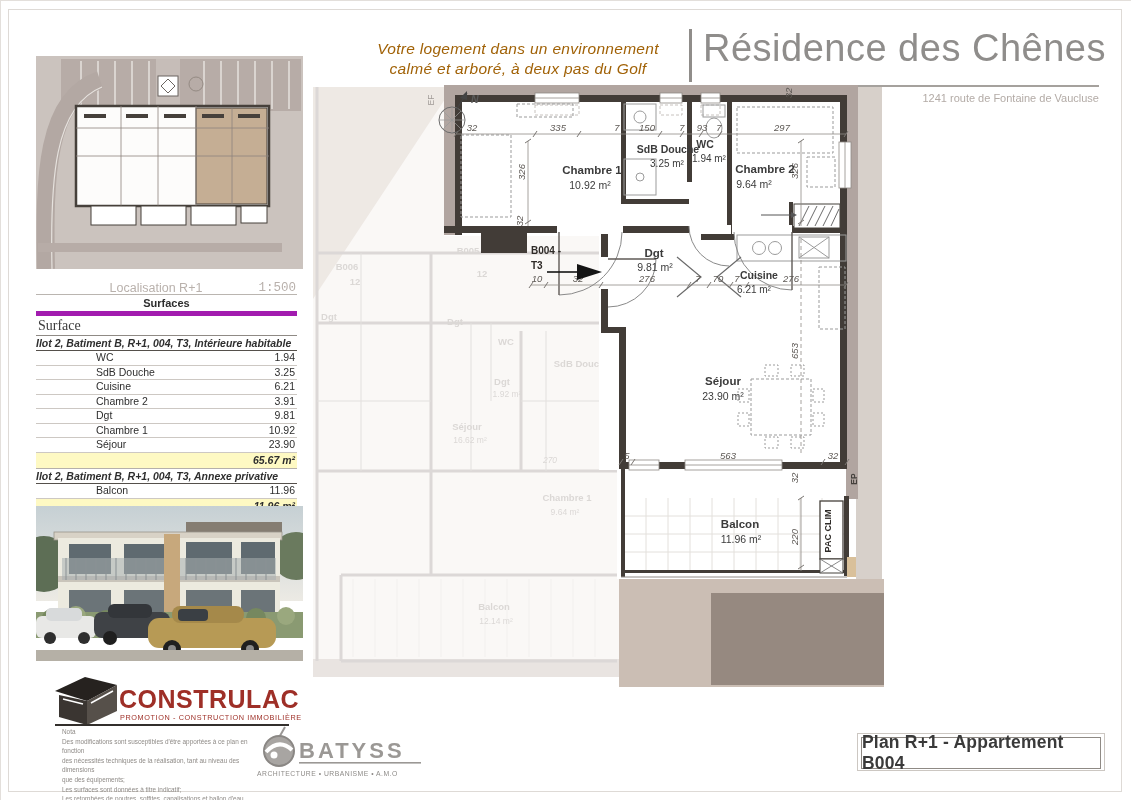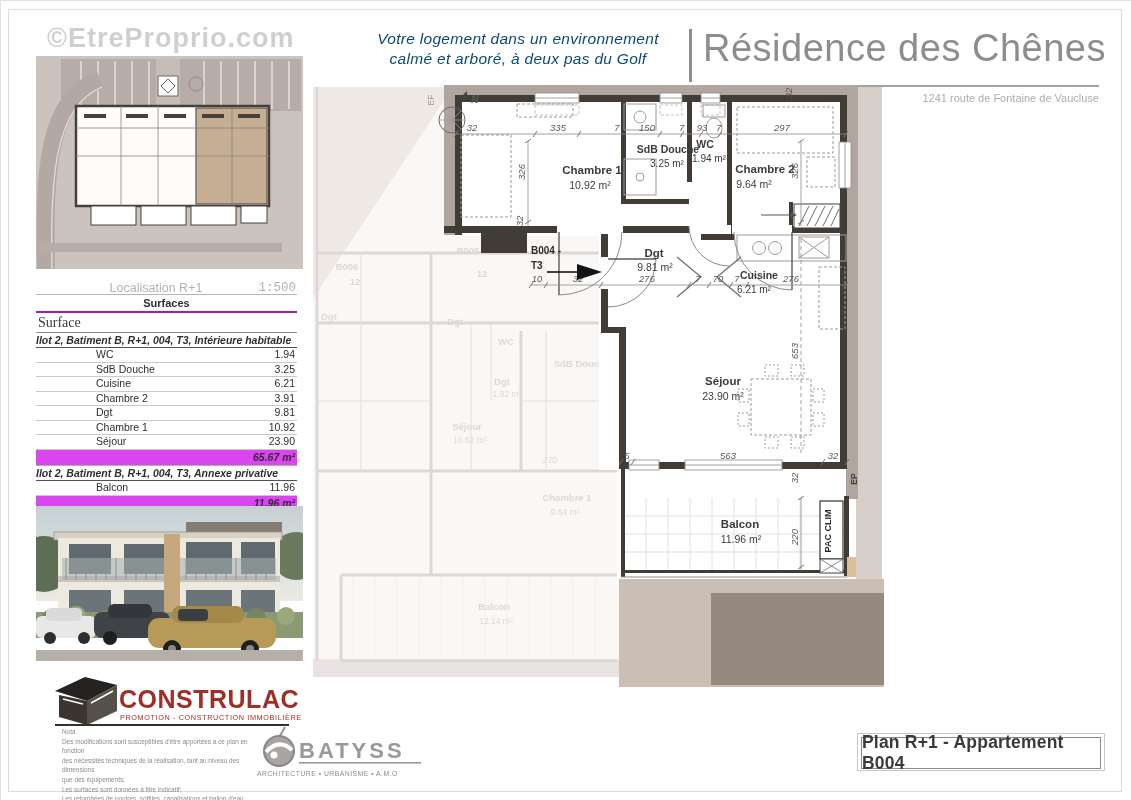--- a/index.html
+++ b/index.html
@@ -1,38 +1,38 @@
 <!DOCTYPE html>
 <html><head>
 <meta charset="utf-8">
 <style>
   html,body{margin:0;padding:0;background:#f2f0ee;}
   .page{position:relative;width:1131px;height:800px;background:#ffffff;overflow:hidden;
         font-family:"Liberation Sans",sans-serif;border:1px solid #e3dfdb;}
   .abs{position:absolute;}
   .frame{position:absolute;left:7px;top:8px;right:10px;bottom:9px;border:1px solid #dedad6;pointer-events:none;}
   .watermark{left:46px;top:22px;font-size:27px;letter-spacing:1px;color:#a9a9a9;opacity:.55;font-weight:bold;}
-  .tagline{left:352px;top:28px;width:330px;text-align:center;font-style:italic;
-           font-size:15.5px;line-height:1.3;color:#0c4a6e;letter-spacing:.3px;}
+  .tagline{left:352px;top:38px;width:330px;text-align:center;font-style:italic;
+           font-size:15.5px;line-height:1.3;color:#a16207;letter-spacing:.3px;}
   .titlebar{left:688px;top:28px;width:3px;height:53px;background:#908d8a;}
   .maintitle{left:702px;top:26px;width:400px;font-size:38px;color:#8f8d8b;letter-spacing:.5px;white-space:nowrap;}
   .titlerule{left:690px;top:84px;width:408px;height:2px;background:#a5a19d;}
   .address{left:760px;top:90px;width:338px;text-align:right;font-size:11px;line-height:1.35;color:#b3aba6;}
   .localisation{left:35px;top:280px;width:260px;display:flex;color:#b9b1ac;font-size:12.5px;}
   .localisation .lbl{flex:1;text-align:center;padding-left:40px;}
   .localisation .scl{width:60px;text-align:right;font-family:Liberation Mono, monospace;}
   .surfaces{left:35px;top:293px;width:261px;font-size:10.5px;color:#2e2e2e;}
   .s-title{text-align:center;font-weight:bold;font-size:11px;padding:2px 0;
-           border-top:1px solid #bab5b0;border-bottom:2px solid #a21caf;}
+           border-top:1px solid #bab5b0;border-bottom:5px solid #a21caf;}
   .s-col{text-align:left;padding:2px 2px 1px;border-bottom:1px solid #8f8a85;font-size:14px;color:#3c3c3c;font-family:Liberation Serif, serif;}
   .s-sec{font-weight:bold;font-style:italic;padding:1px 0;border-bottom:1px solid #55504b;}
   .s-row{display:flex;border-bottom:1px solid #cdc8c3;line-height:13.5px;}
   .s-row .n{flex:1;padding-left:60px;}
   .s-row .v{width:60px;text-align:right;padding-right:2px;}
-  .s-tot{background:#d946ef;text-align:right;font-weight:bold;font-style:italic;
+  .s-tot{background:#fef9c3;text-align:right;font-weight:bold;font-style:italic;
          padding:1px 2px;border-bottom:1px solid #b5b0ab;line-height:13.5px;}
   .nota{left:61px;top:726px;width:192px;font-size:6.4px;line-height:1.5;color:#8f8b87;}
   .titleblock{left:856px;top:732px;width:248px;height:38px;border:1px solid #ccc7c2;
               padding:3px;box-sizing:border-box;background:#fff;}
   .titleblock .inner{border:1px solid #8f8a85;height:100%;display:flex;align-items:center;
               justify-content:center;font-weight:bold;font-size:17.5px;color:#3a3a3a;letter-spacing:.2px;}
   svg{font-family:"Liberation Sans",sans-serif;}
   .dim{font-size:9.5px;font-style:italic;fill:#5d5854;}
   .rname{font-size:11.5px;font-weight:bold;fill:#3b3b3b;}
   .rarea{font-size:10.5px;fill:#3b3b3b;}
@@ -41,21 +41,20 @@
   .unitlbl{font-size:10px;font-weight:bold;fill:#2f2b28;}
   .bgl{font-size:9.5px;font-weight:bold;fill:#8a7f78;}
   .bgla{font-size:8.5px;fill:#8a7f78;}
 </style>
 </head>
 <body>
 
 <div class="page">
   <div class="frame"></div>
 
-  <div class="abs watermark">©EtreProprio.com</div>
 
   <div class="abs tagline">
     <div>Votre logement dans un environnement</div>
     <div>calmé et arboré, à deux pas du Golf</div>
   </div>
   <div class="abs titlebar"></div>
   <div class="abs maintitle">Résidence des Chênes</div>
   <div class="abs titlerule"></div>
   <div class="abs address">
     <div>1241 route de Fontaine de Vaucluse</div>

